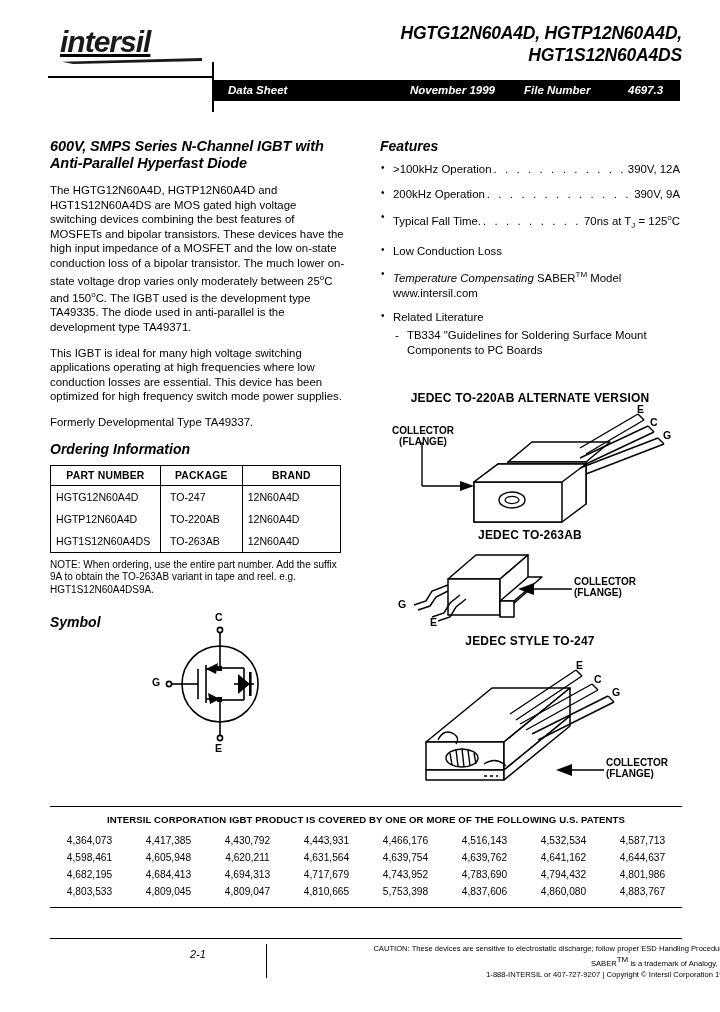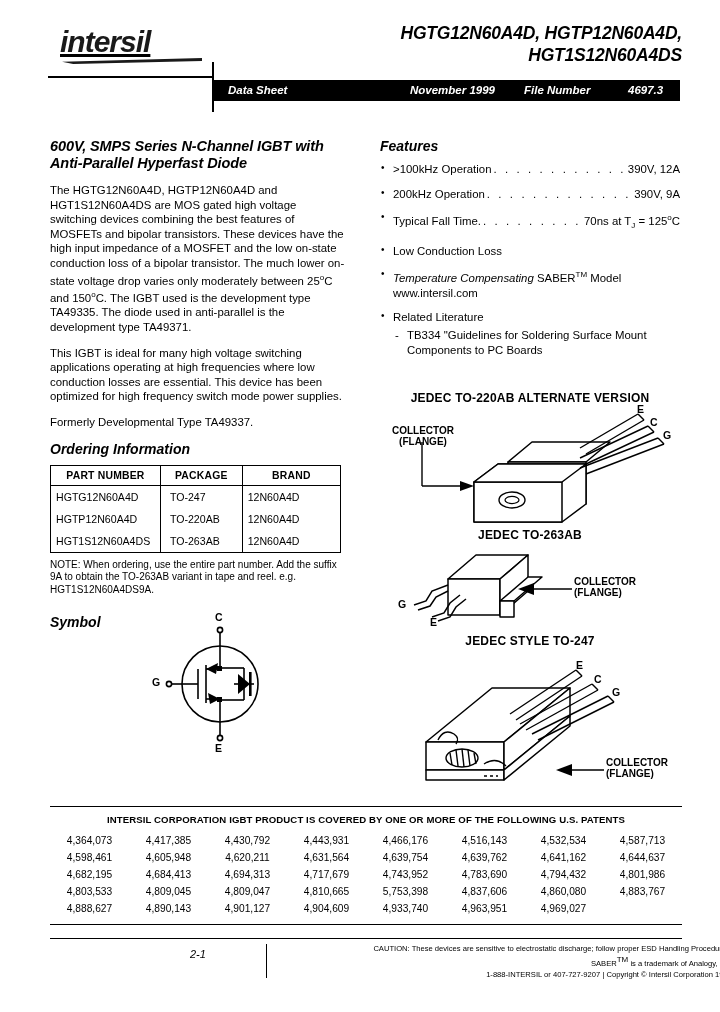--- a/index.html
+++ b/index.html
@@ -446,30 +446,20 @@
         <tr>
           <td>4,803,533</td>
           <td>4,809,045</td>
           <td>4,809,047</td>
           <td>4,810,665</td>
           <td>5,753,398</td>
           <td>4,837,606</td>
           <td>4,860,080</td>
           <td>4,883,767</td>
         </tr>
-        <tr>
-          <td>4,888,627</td>
-          <td>4,890,143</td>
-          <td>4,901,127</td>
-          <td>4,904,609</td>
-          <td>4,933,740</td>
-          <td>4,963,951</td>
-          <td>4,969,027</td>
-          <td></td>
-        </tr>
       </tbody>
     </table>
   </div>
 
   <div class="footer">
     <div class="foot-rule"></div>
     <div class="pagenum">2-1</div>
     <div class="foot-vrule"></div>
     <div class="foot-txt">
       <div>CAUTION: These devices are sensitive to electrostatic discharge; follow proper ESD Handling Procedures.</div>

